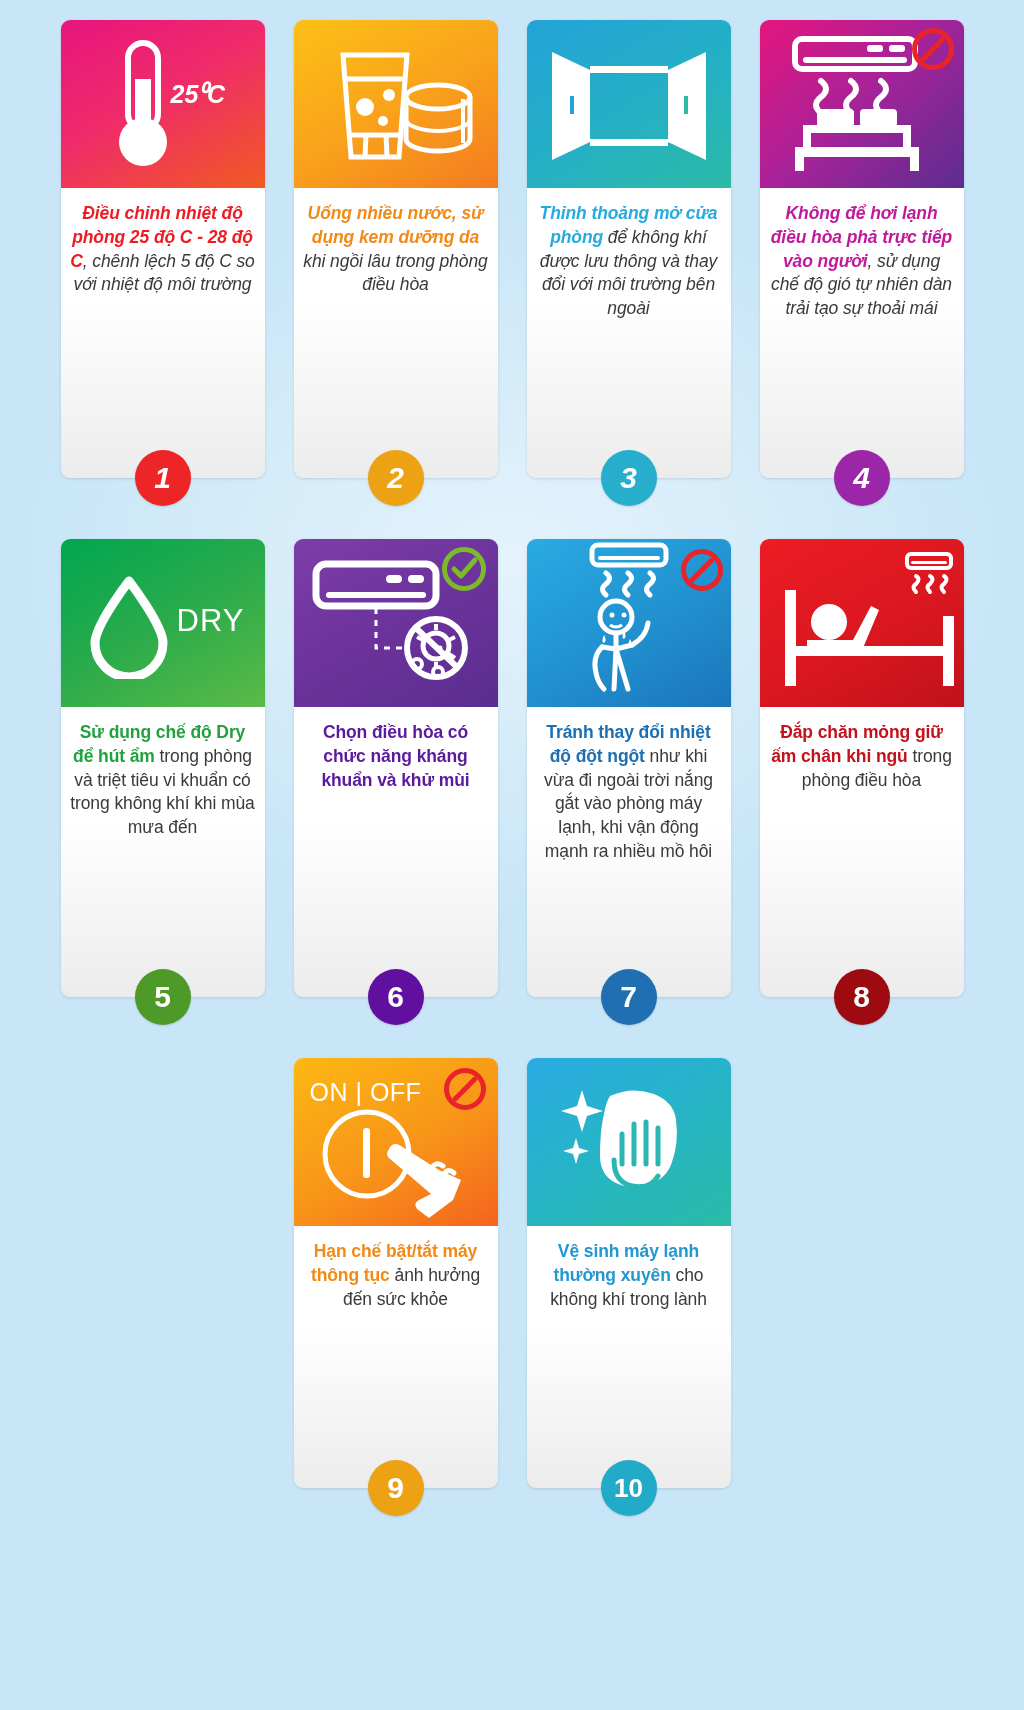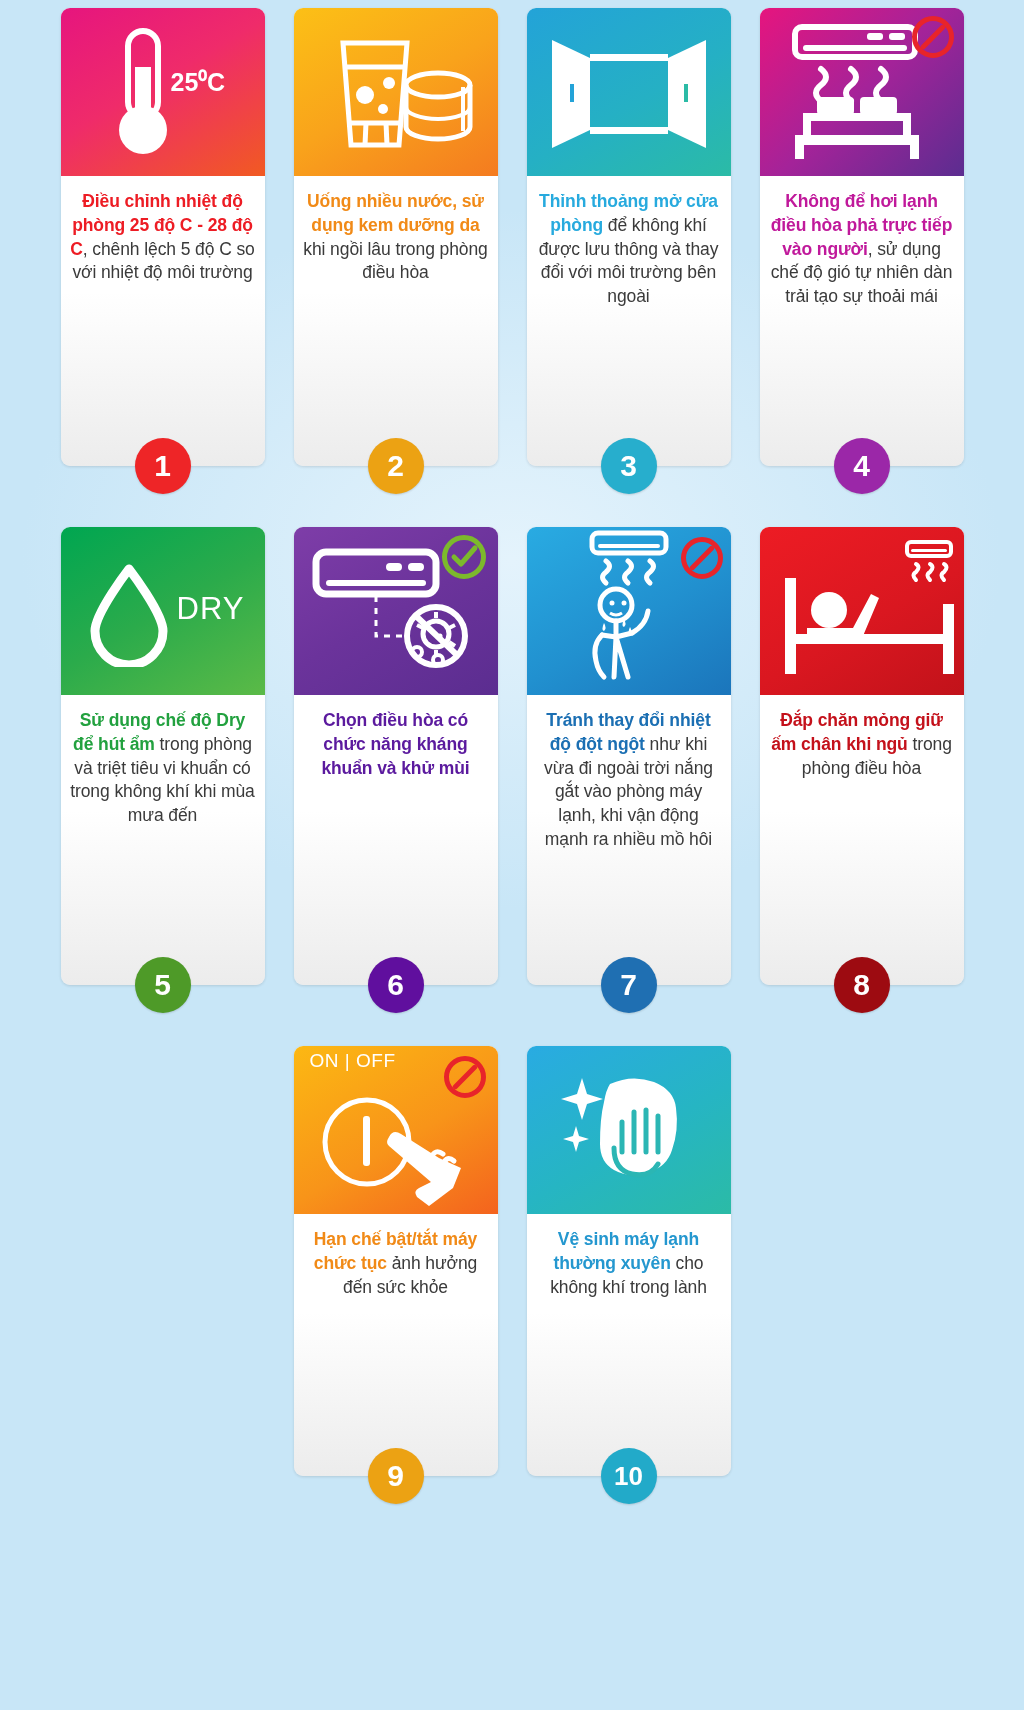--- a/index.html
+++ b/index.html
@@ -99,21 +99,21 @@
     border: 5px solid #7cb92c;
     border-radius: 50%;
   }
   svg { display: block; }
 </style>
 </head>
 <body>
 
 <div id="infographic">
 
-  <div class="grid-row" style="padding-top:8px;">
+  <div class="grid-row" style="padding-top:20px;font-style:italic;">
 
     <div class="card" style="height:458px;">
       <div class="card-inner">
         <div class="icon-box" style="background:linear-gradient(150deg,#e6157e 0%,#ef2b6a 45%,#f15a22 100%);">
           <svg width="180" height="150" viewBox="0 0 180 150">
             <rect x="55" y="14" width="30" height="86" rx="15" fill="none" stroke="#fff" stroke-width="6"></rect>
             <rect x="62" y="50" width="16" height="52" fill="#fff"></rect>
             <circle cx="70" cy="113" r="24" fill="#fff"></circle>
           </svg>
           <div style="position:absolute; left:110px; top:56px; color:#fff; font-size:25px; font-weight:bold;">25⁰C</div>
@@ -304,32 +304,32 @@
       <div class="badge" style="background:#9d0b11; bottom:-28px;">8</div>
     </div>
   </div>
 
   <div class="grid-row" style="padding-top:61px;">
     <div style="width:204px;"></div>
 
     <div class="card" style="height:430px;">
       <div class="card-inner">
         <div class="icon-box" style="background:linear-gradient(150deg,#fcb813 0%,#f89419 55%,#f4631e 100%); align-items:flex-start;">
-          <div style="position:absolute;left:16px;top:4px;color:#fff;font-size:19px;letter-spacing:0.5px;">ON | OFF</div>
+          <div style="position:absolute;left:16px;top:20px;color:#fff;font-size:25px;letter-spacing:0.5px;">ON | OFF</div>
           <svg width="190" height="168" viewBox="0 0 190 168">
             <circle cx="66" cy="96" r="42" fill="none" stroke="#fff" stroke-width="5"></circle>
             <rect x="62" y="70" width="7" height="50" rx="3" fill="#fff"></rect>
             <path d="M88 100 L130 136 L118 142 q-6 3 -2 9 L128 160 L152 142 L160 122 L138 112 L100 88 q-8 -5 -12 3 q-4 6 0 9 Z" fill="#fff"></path>
             <path d="M130 112 q4 -10 12 -4" fill="none" stroke="#fff" stroke-width="5" stroke-linecap="round"></path>
             <path d="M142 118 q4 -9 11 -3" fill="none" stroke="#fff" stroke-width="5" stroke-linecap="round"></path>
           </svg>
           <div class="no-sign" style="width:42px;height:42px;right:12px;top:10px;"></div>
         </div>
         <div class="txt">
-          <b style="color:#f18a17;">Hạn chế bật/tắt máy chức tục</b><span> ảnh hưởng đến sức khỏe</span>
+          <b style="color:#f18a17;">Hạn chế bật/tắt máy thông tục</b><span> ảnh hưởng đến sức khỏe</span>
         </div>
       </div>
       <div class="badge" style="background:#eca213; bottom:-28px;">9</div>
     </div>
 
     <div class="card" style="height:430px;">
       <div class="card-inner">
         <div class="icon-box" style="background:linear-gradient(150deg,#29abe2 0%,#26b5c3 55%,#2bbba6 100%);">
           <svg width="170" height="140" viewBox="0 0 170 140">
             <path d="M38 18 L43 34 L59 39 L43 44 L38 60 L33 44 L17 39 L33 34 Z" fill="#fff"></path>

